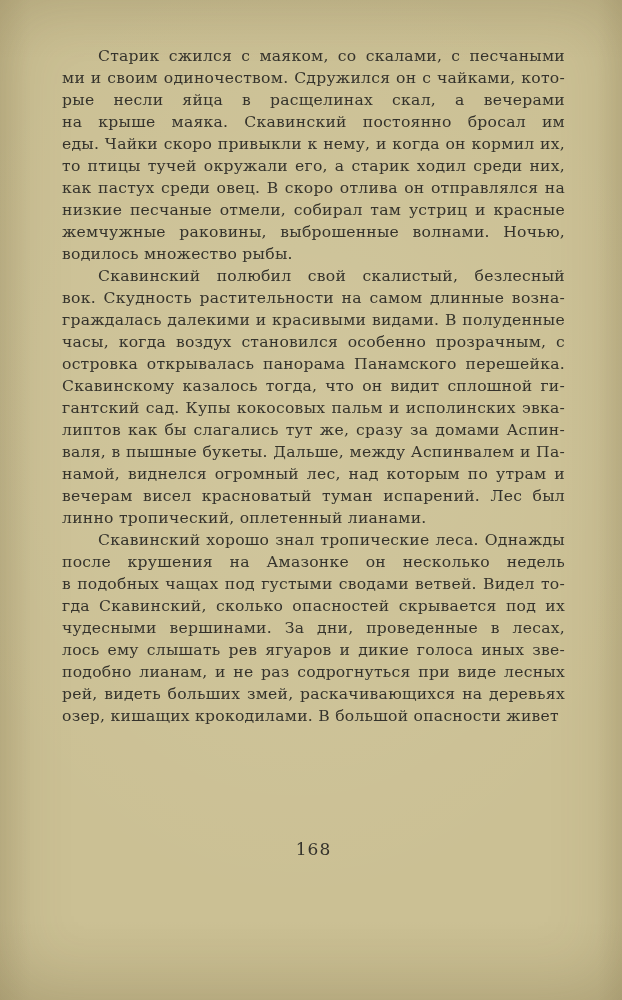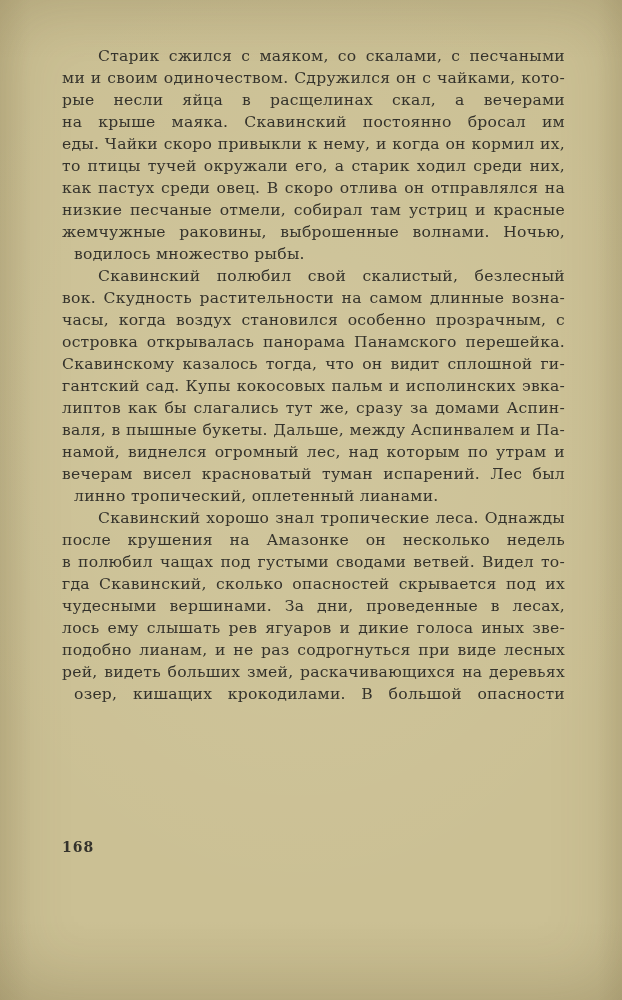--- a/index.html
+++ b/index.html
@@ -33,30 +33,29 @@
     line-height: 22px;
     font-size: 15.6px;
     letter-spacing: 0.25px;
     text-align: justify;
     text-align-last: justify;
     text-justify: inter-word;
     overflow: hidden;
     text-rendering: optimizeLegibility;
   }
   .line.first { text-indent: 36px; }
-  .line.last  { text-align-last: left; margin-left: 12px; }
+  .line.last  { text-align-last: left; }
   .page-number {
     position: absolute;
     top: 839px;
     left: 62px;
     width: 503px;
-    text-align: left;
-    font-size: 14px;
+    text-align: center;
+    font-size: 17px;
     letter-spacing: 1px;
-    font-weight: bold;
   }
 </style>
 </head>
 <body>
 
 <div class="scan" style="--paper: #cbc094; --ink: #35332c;">
   <div class="text-block" id="textBlock">
       <div class="paragraph">
         <div class="line first">Старик сжился с маяком, со скалами, с песчаными отмеля-</div>
         <div class="line">ми и своим одиночеством. Сдружился он с чайками, кото-</div>
@@ -65,34 +64,35 @@
         <div class="line">еды. Чайки скоро привыкли к нему, и когда он кормил их,</div>
         <div class="line">то птицы тучей окружали его, а старик ходил среди них,</div>
         <div class="line">как пастух среди овец. В скоро отлива он отправлялся на</div>
         <div class="line">низкие песчаные отмели, собирал там устриц и красные</div>
         <div class="line">жемчужные раковины, выброшенные волнами. Ночью, при</div>
         <div class="line last">водилось множество рыбы.</div>
       </div>
       <div class="paragraph">
         <div class="line first">Скавинский полюбил свой скалистый, безлесный остро-</div>
         <div class="line">вок. Скудность растительности на самом длинные возна-</div>
+        <div class="line">граждалась далекими и красивыми видами. В полуденные</div>
         <div class="line">часы, когда воздух становился особенно прозрачным, с</div>
         <div class="line">островка открывалась панорама Панамского перешейка.</div>
         <div class="line">Скавинскому казалось тогда, что он видит сплошной ги-</div>
         <div class="line">гантский сад. Купы кокосовых пальм и исполинских эвка-</div>
         <div class="line">липтов как бы слагались тут же, сразу за домами Аспин-</div>
         <div class="line">валя, в пышные букеты. Дальше, между Аспинвалем и Па-</div>
         <div class="line">намой, виднелся огромный лес, над которым по утрам и</div>
         <div class="line">вечерам висел красноватый туман испарений. Лес был под-</div>
         <div class="line last">линно тропический, оплетенный лианами.</div>
       </div>
       <div class="paragraph">
         <div class="line first">Скавинский хорошо знал тропические леса. Однажды</div>
         <div class="line">после крушения на Амазонке он несколько недель блуждал</div>
-        <div class="line">в полюбил чащах под густыми сводами ветвей. Видел то-</div>
+        <div class="line">в подобных чащах под густыми сводами ветвей. Видел то-</div>
         <div class="line">гда Скавинский, сколько опасностей скрывается под их</div>
         <div class="line">чудесными вершинами. За дни, проведенные в лесах, дове-</div>
         <div class="line">лось ему слышать рев ягуаров и дикие голоса иных зве-</div>
         <div class="line">подобно лианам, и не раз содрогнуться при виде лесных</div>
         <div class="line">рей, видеть больших змей, раскачивающихся на деревьях</div>
         <div class="line last">озер, кишащих крокодилами. В большой опасности живет</div>
       </div>
     </div>
   <div class="page-number">168</div>
 </div>

